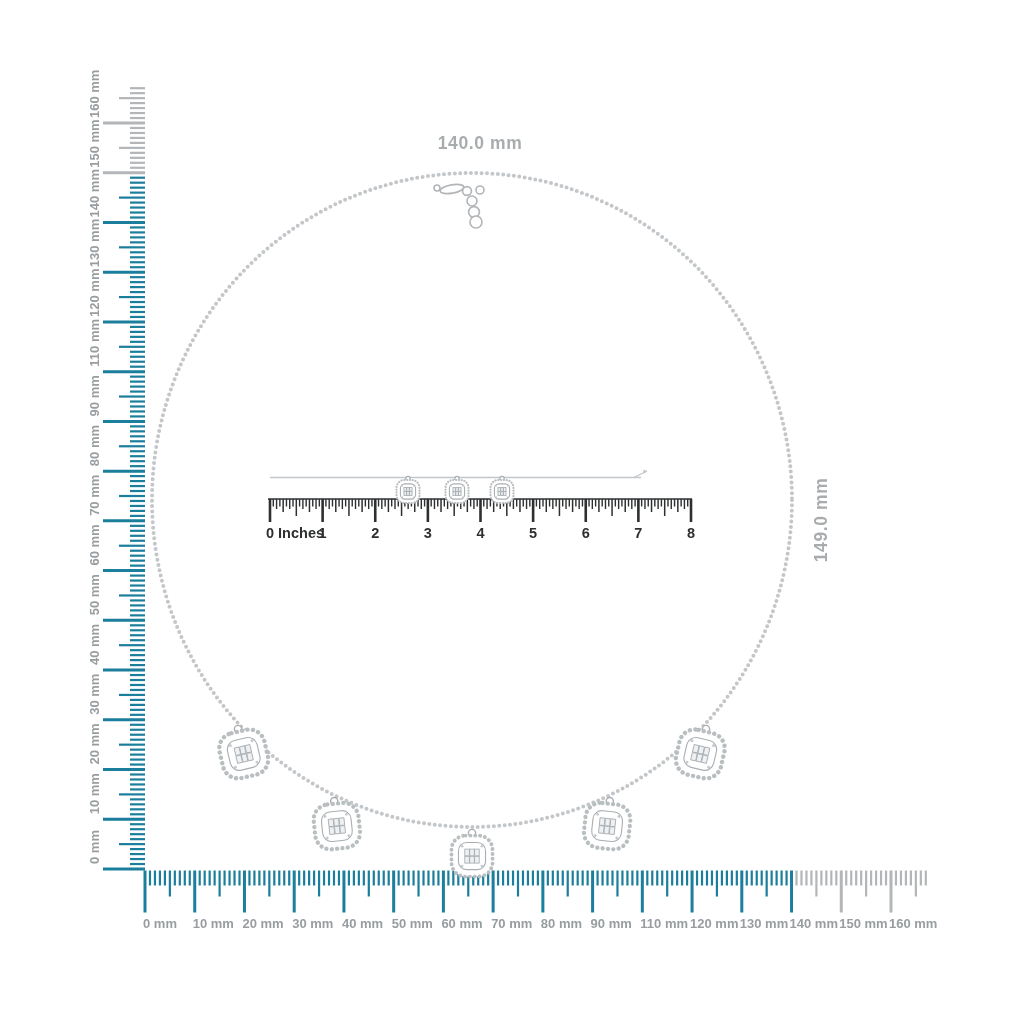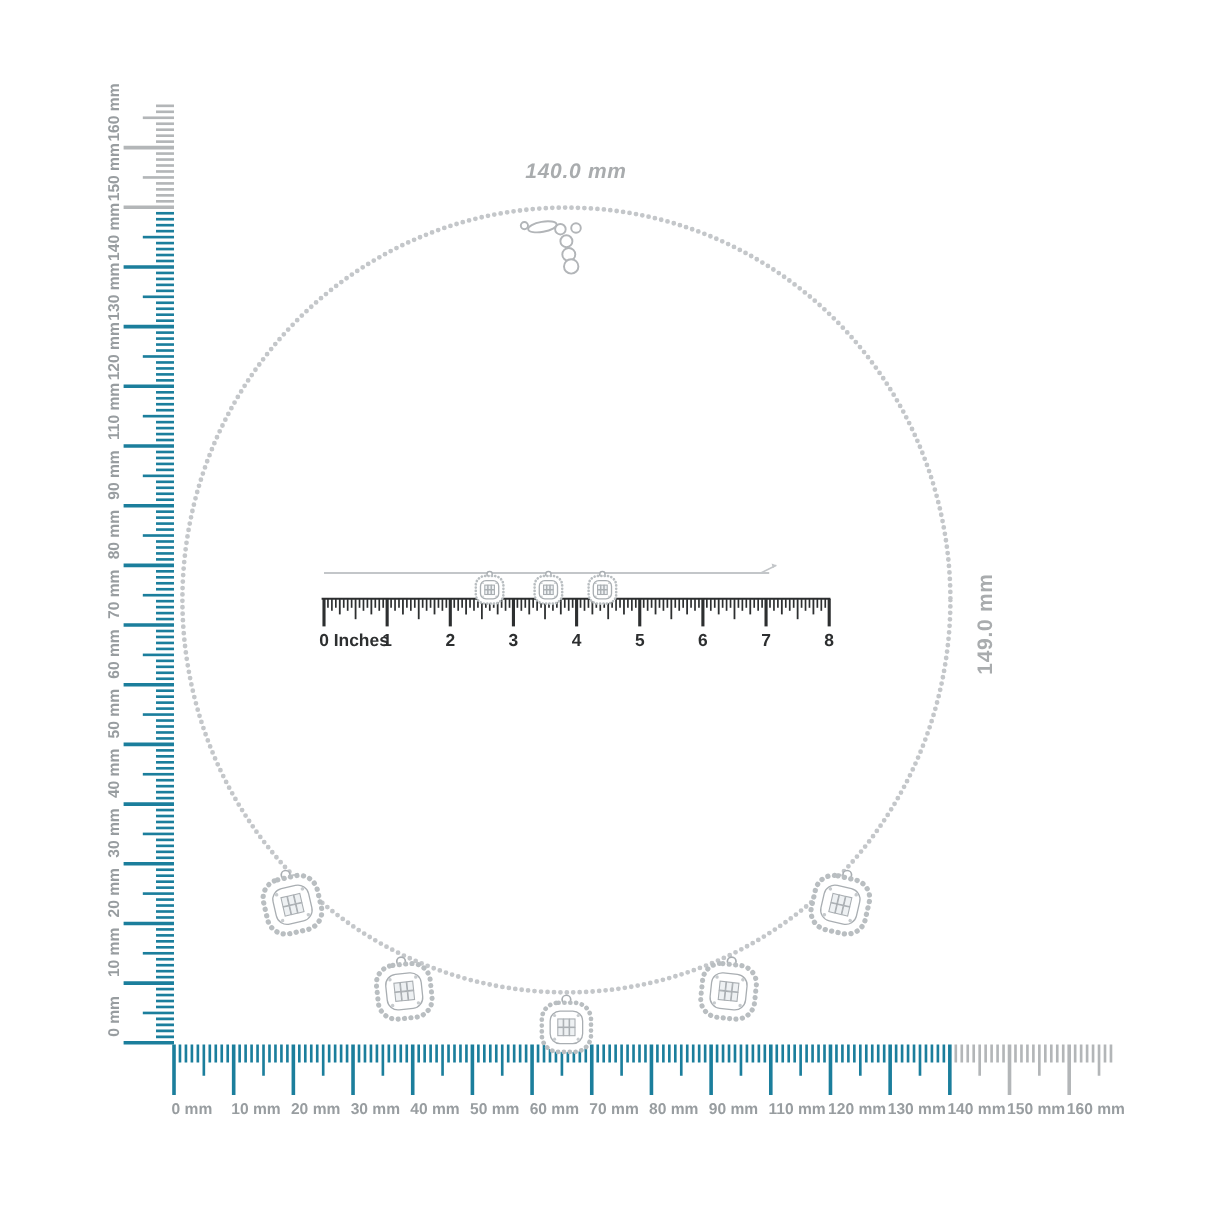--- a/index.html
+++ b/index.html
@@ -1,20 +1,20 @@
 <!DOCTYPE html>
 <html><head>
 <meta charset="utf-8">
 <style>
   html,body{margin:0;padding:0;background:#ffffff;}
   .canvas{position:relative;width:1024px;height:1024px;background:#ffffff;overflow:hidden;
           font-family:"Liberation Sans", sans-serif;}
   #scene{position:absolute;left:0;top:0;}
   .dim-label{position:absolute;font-size:17.5px;font-weight:bold;color:#a9acae;letter-spacing:0.6px;white-space:nowrap;}
-  .dim-top{left:480px;top:143px;transform:translate(-50%,-50%);font-style:italic;}
+  .dim-top{left:480px;top:143px;transform:translate(-50%,-50%);}
   .dim-right{left:821px;top:520px;transform:translate(-50%,-50%) rotate(-90deg);}
 </style>
 </head>
 <body>
 
 <div class="canvas">
   <svg id="scene" width="1024" height="1024" viewBox="0 0 1024 1024">
       <g>
         <line x1="103" y1="869" x2="145" y2="869" stroke="#1b7e9c" stroke-width="3"></line>
         <text x="99" y="864" transform="rotate(-90 99 864)" font-size="13" font-weight="bold" fill="#989da0" text-anchor="start">0 mm</text>

